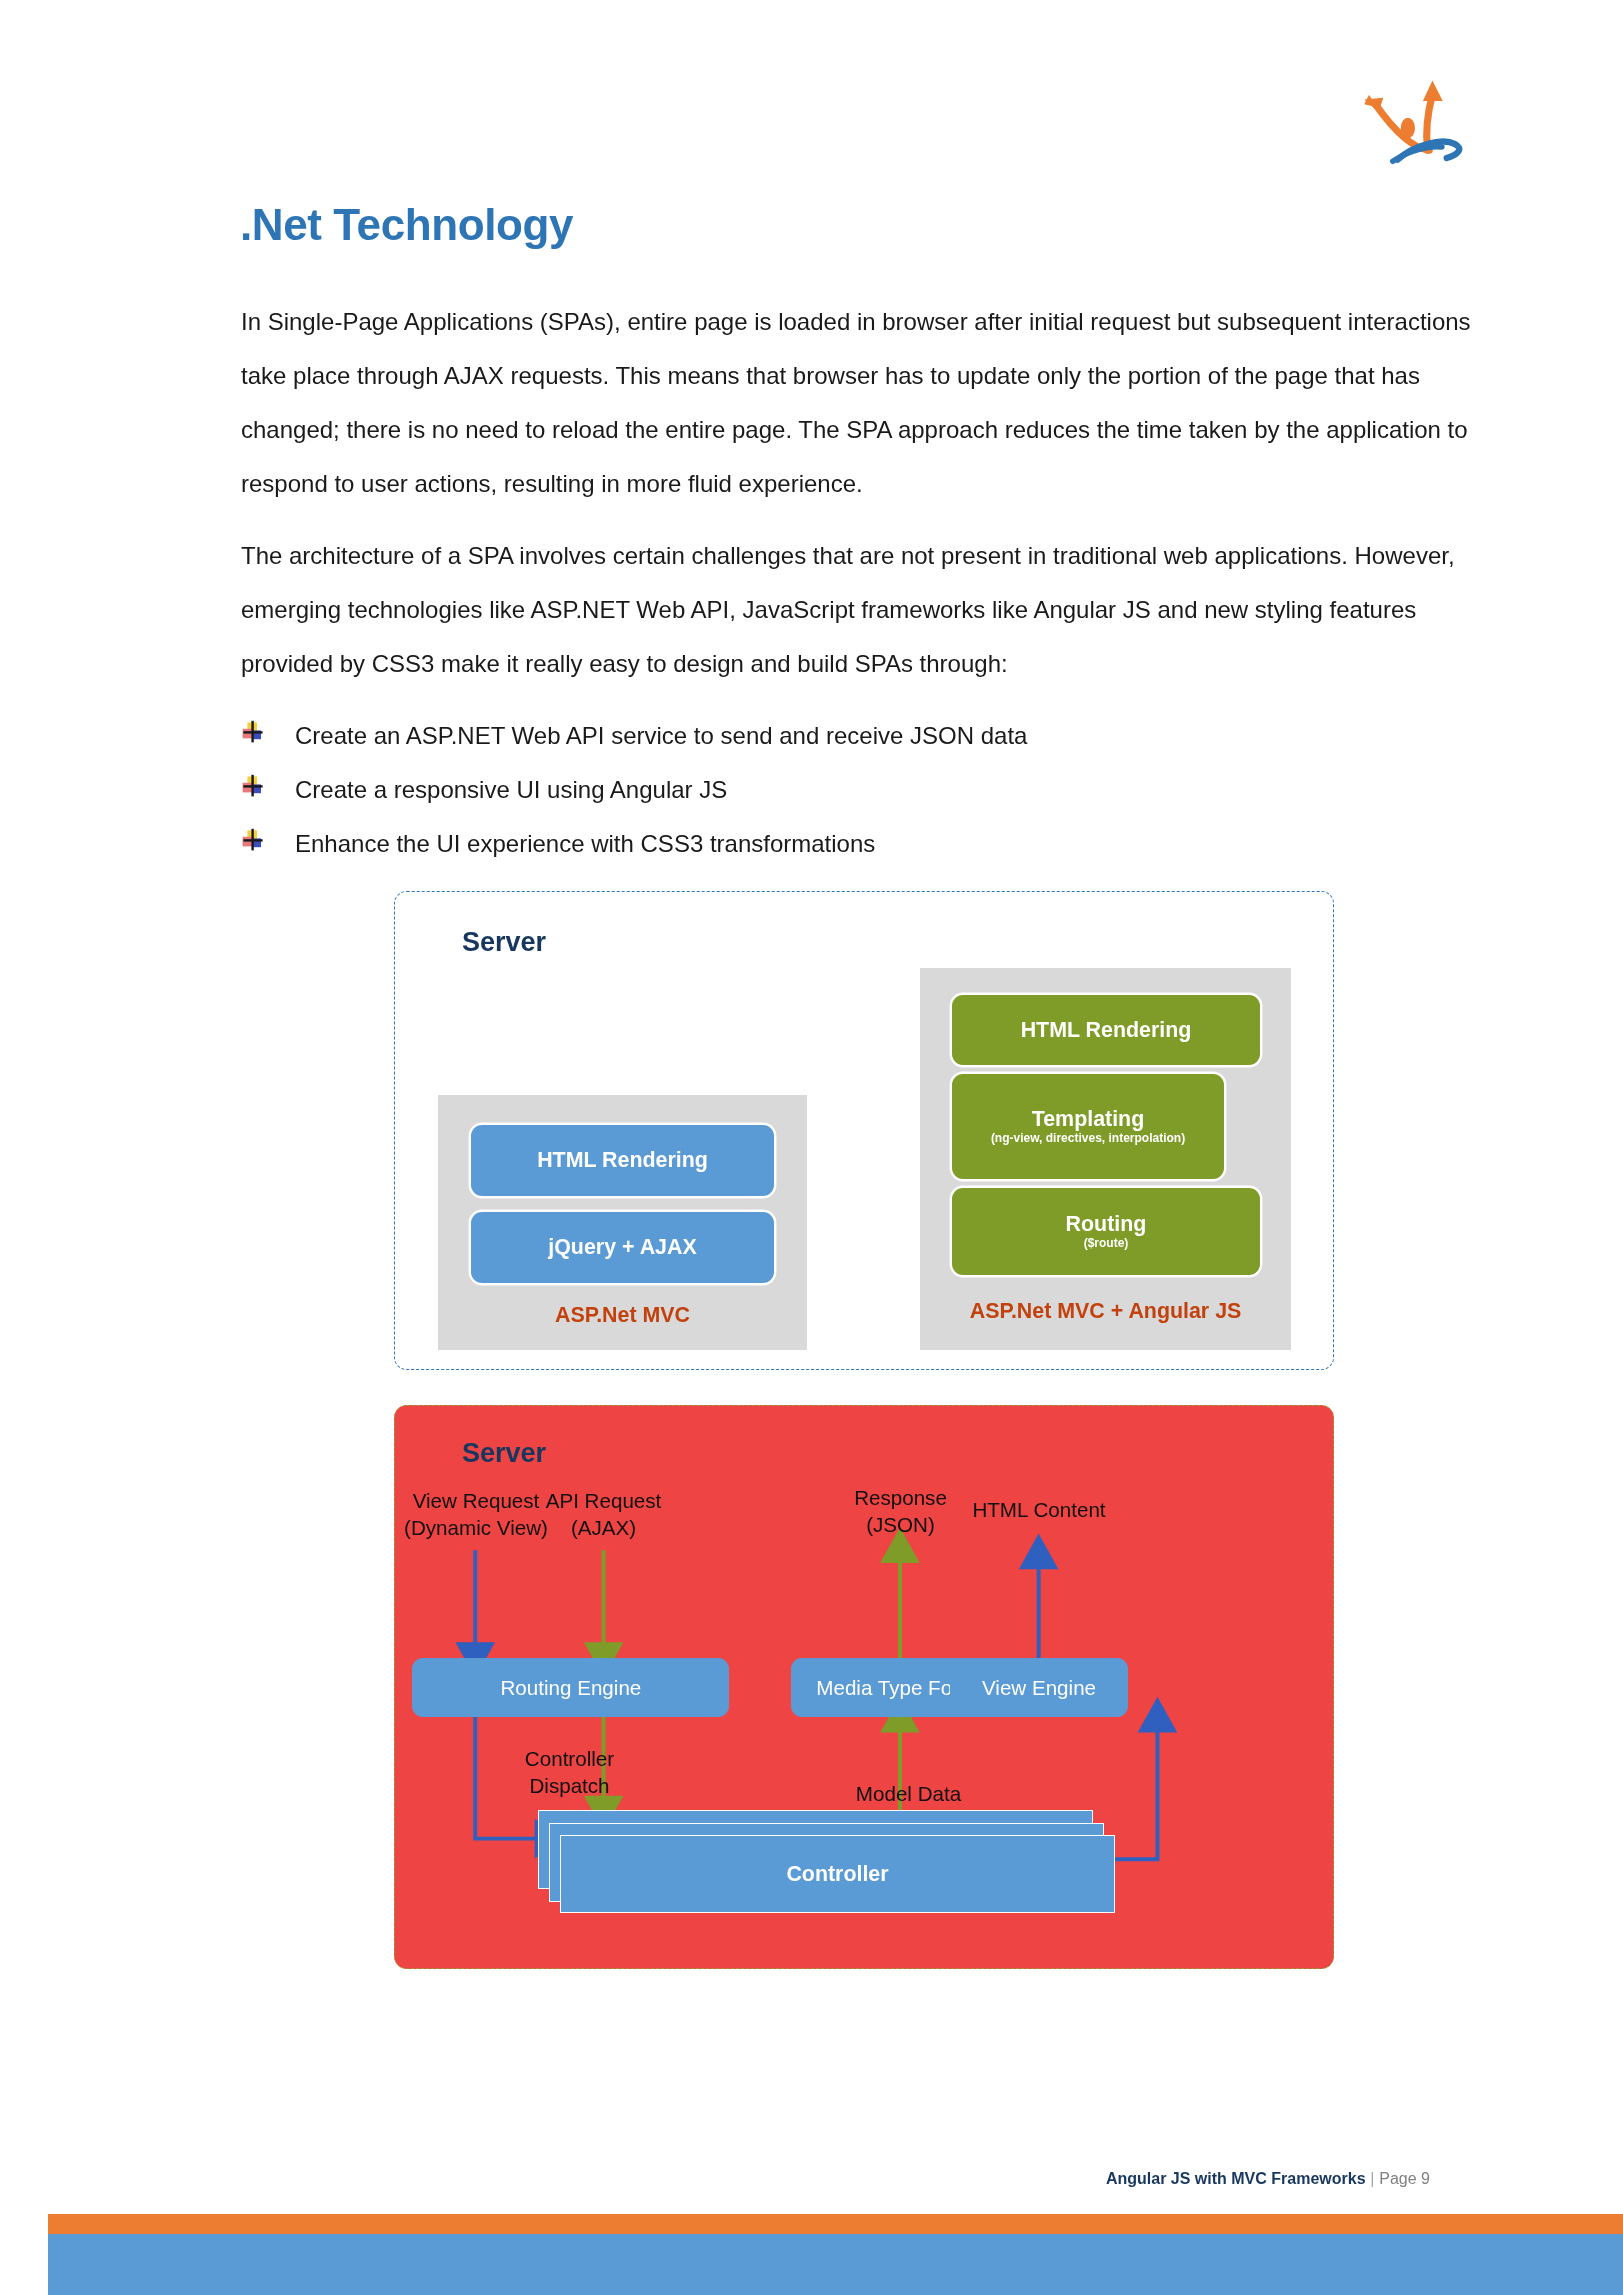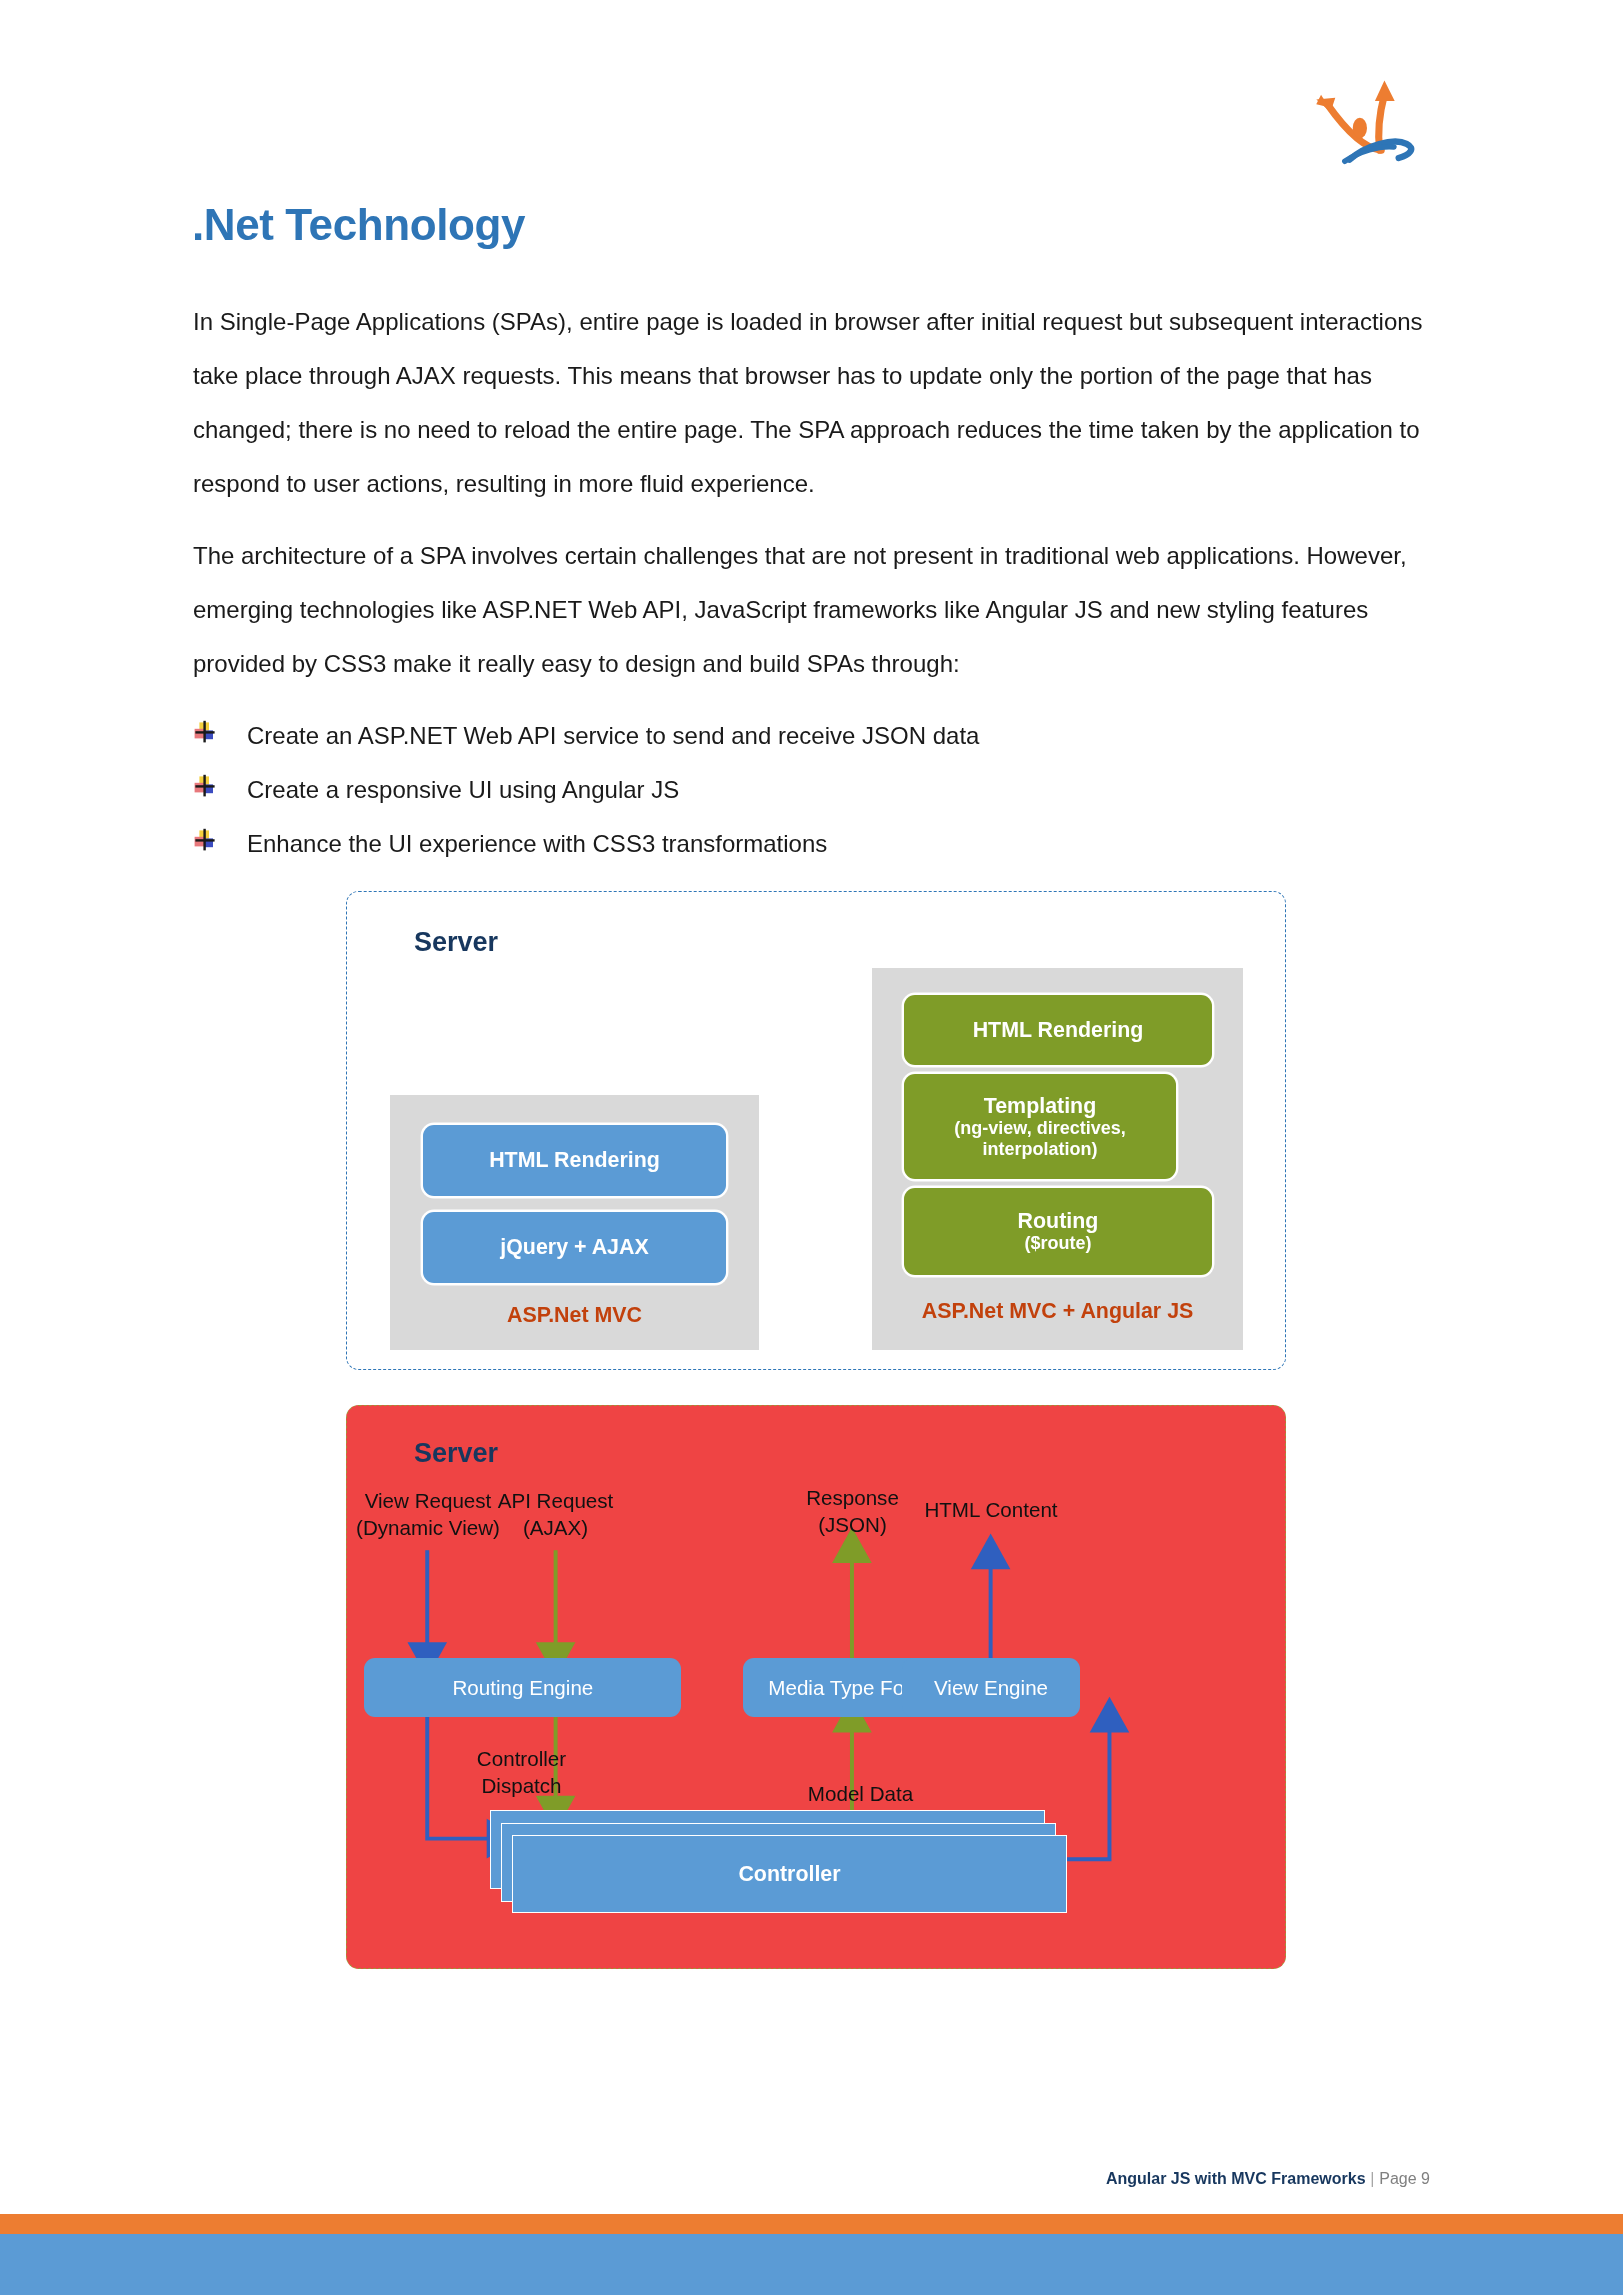--- a/index.html
+++ b/index.html
@@ -6,21 +6,21 @@
   body{
     width:1623px;height:2295px;
     background:#ffffff;
     font-family:"Liberation Sans", sans-serif;
     position:relative;
     overflow:hidden;
     -webkit-font-smoothing:antialiased;
   }
 
   
-  .page{position:absolute;inset:0;background:#fff;}
+  .page{position:absolute;inset:0;background:#fff;margin-left:48px;}
 
   
   .logo{position:absolute;left:1297px;top:63px;width:159px;height:103px;}
 
   
   .h1{
     position:absolute;left:192px;top:200px;
     font-size:44px;font-weight:bold;color:#2e75b6;
     letter-spacing:-0.4px;white-space:nowrap;
   }
@@ -71,21 +71,21 @@
   .pill{
     position:absolute;border-radius:11px;
     display:flex;align-items:center;justify-content:center;
     color:#fff;font-weight:bold;text-align:center;line-height:1.15;
     box-shadow:0 0 0 2.4px #ffffff;
     box-sizing:border-box;
   }
   .pill.blue{background:#5b9bd5;}
   .pill.green{background:#7f9c28;}
   .pill span{display:block;}
-  .pill .sub{font-size:18px;font-weight:bold;}
+  .pill .sub{font-size:12px;font-weight:bold;}
 
   
   .server-panel{
     position:absolute;left:346px;top:1405px;width:940px;height:564px;
     border:1.6px dashed #9a9a37;border-radius:12.7px;background:#ef4444;
     box-sizing:border-box;
   }
   .server-title{left:67px;top:32px;}
 
   .flowlabel{

